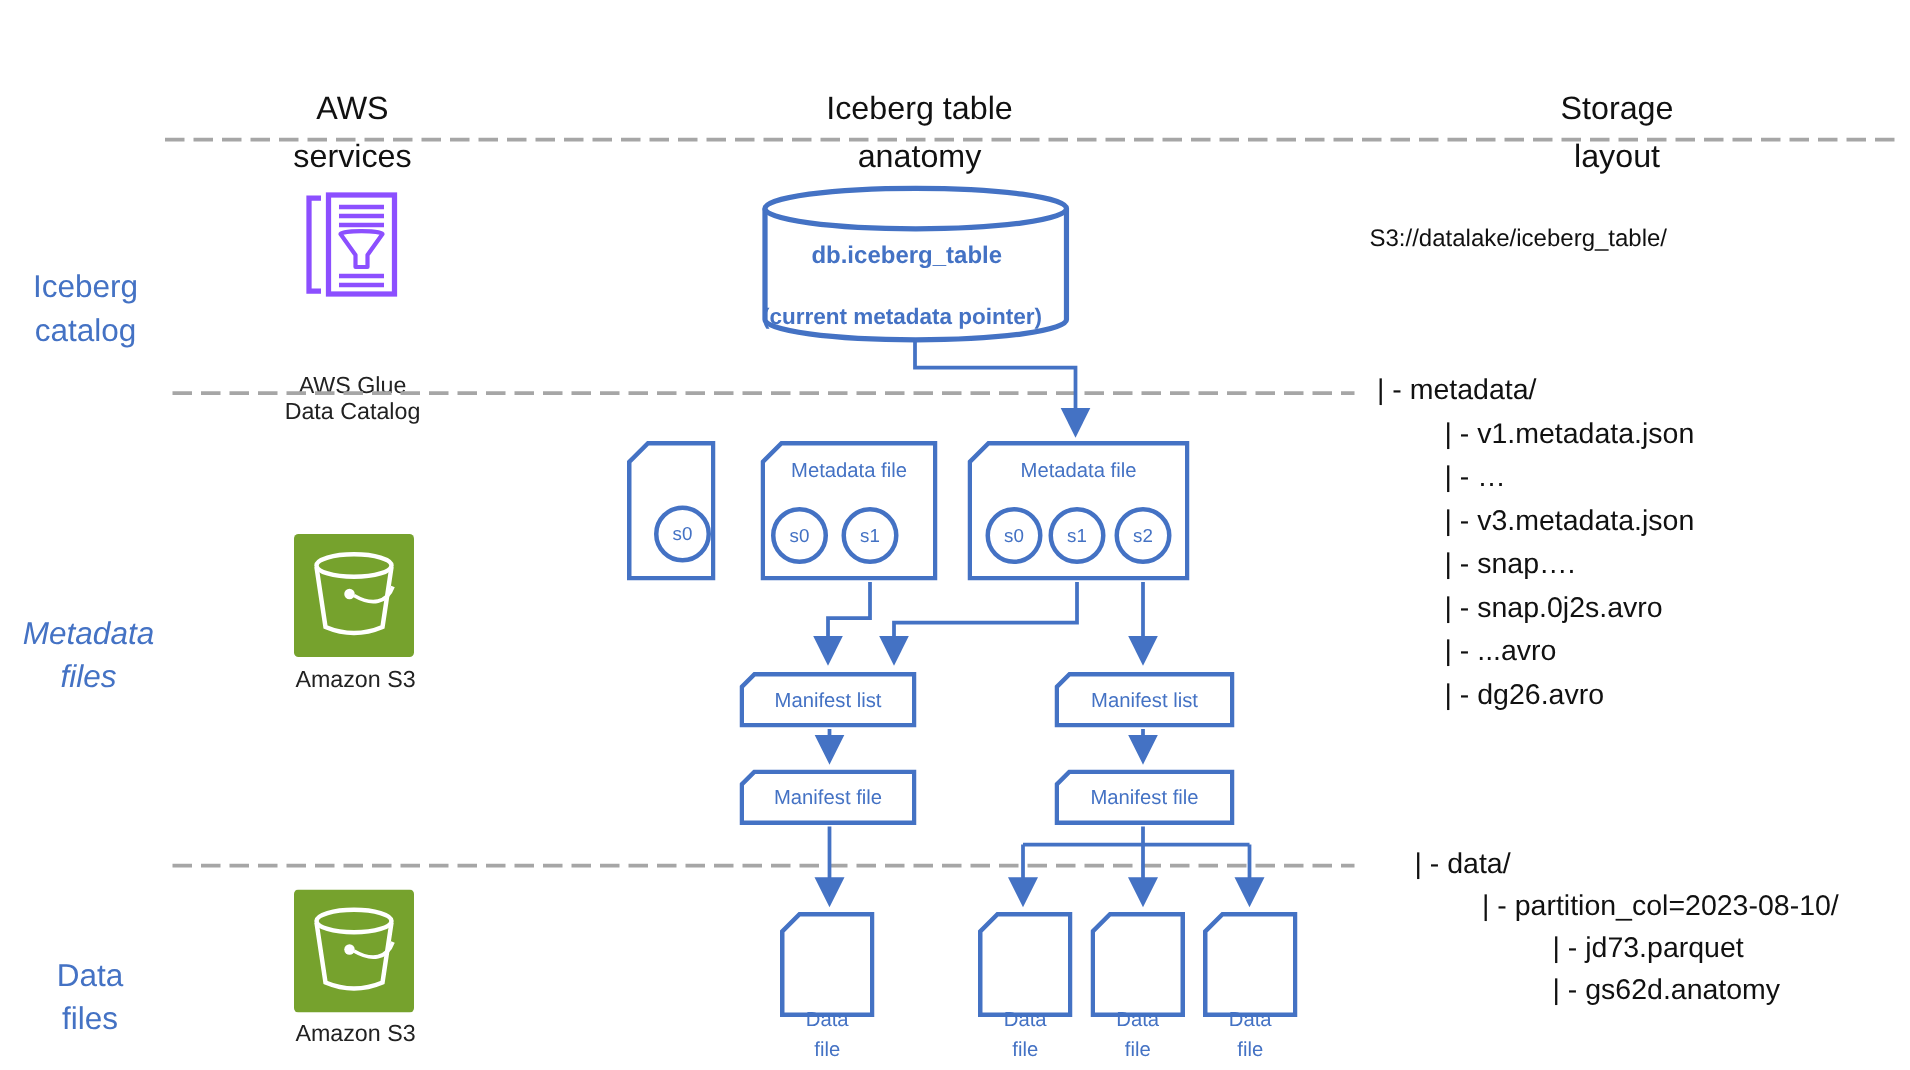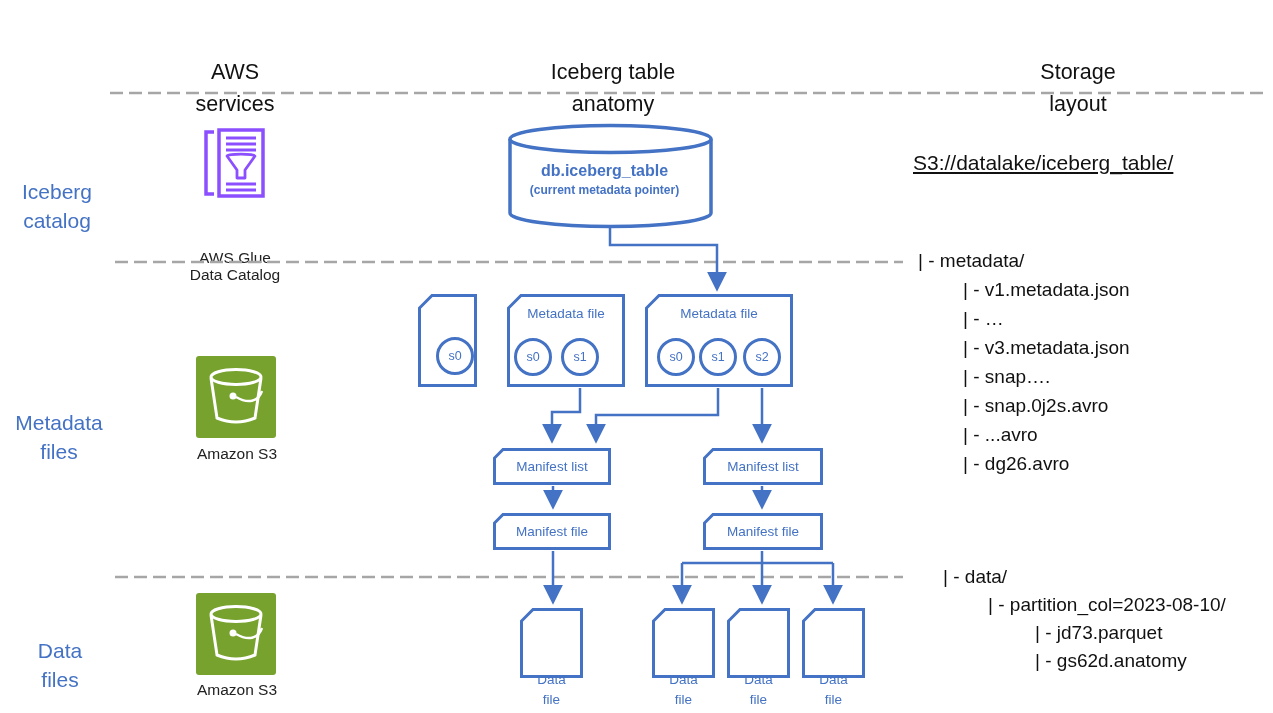--- a/index.html
+++ b/index.html
@@ -20,22 +20,22 @@
         justify-content:center;color:#4472C4;font-size:13.5px;}
   .dfile-label{position:absolute;width:100%;top:14px;color:#4472C4;font-size:13.5px;line-height:20px;
         text-align:center;}
   .tree{font-size:19px;color:#111;}
   .tree .ln{white-space:pre;}
   .ind0{padding-left:0;}
   .ind1{padding-left:45px;}
   .ind2{padding-left:92px;}
   .cyl-title{position:absolute;width:100%;top:39px;text-align:center;color:#4472C4;
         font-weight:bold;font-size:16px;}
-  .cyl-sub{position:absolute;width:100%;top:60px;text-align:center;color:#4472C4;
-        font-weight:bold;font-size:12px;}
+  .cyl-sub{position:absolute;width:100%;top:80px;color:#4472C4;
+        font-weight:bold;font-size:15px;}
 </style>
 </head>
 <body>
 
 <div id="canvas">
 
   <svg class="abs" width="1273" height="713" style="left:0;top:0;z-index:1;">
     <defs>
       <marker id="arr" markerWidth="9" markerHeight="9" refX="6.5" refY="4" orient="auto">
         <path d="M0,0 L8,4 L0,8 Z" fill="#4472C4"></path>
@@ -67,21 +67,21 @@
 
   <div class="abs hdr ml" style="left:135px;top:8px;width:200px;">AWS
 services</div>
   <div class="abs hdr ml" style="left:493px;top:8px;width:240px;">Iceberg table
 anatomy</div>
   <div class="abs hdr ml" style="left:958px;top:8px;width:240px;">Storage
 layout</div>
 
   <div class="abs rowlab ml" style="left:0;top:129px;width:114px;">Iceberg
 catalog</div>
-  <div class="abs rowlab ml" style="left:0;top:360px;width:118px;">Metadata
+  <div class="abs rowlab ml" style="left:0;top:360px;width:118px;font-style:italic;">Metadata
 files</div>
   <div class="abs rowlab ml" style="left:0;top:588px;width:120px;">Data
 files</div>
 
   <div class="node" style="left:200px;top:128px;width:66px;height:72px;">
     <svg width="66" height="72" viewBox="0 0 66 72">
       <path d="M14,4 H6 V66 H14" fill="none" stroke="#8C4FFF" stroke-width="3.5"></path>
       <rect x="19" y="2" width="44" height="66" fill="#fff" stroke="#8C4FFF" stroke-width="3.5"></rect>
       <line x1="26" y1="10" x2="56" y2="10" stroke="#8C4FFF" stroke-width="3"></line>
       <line x1="26" y1="16" x2="56" y2="16" stroke="#8C4FFF" stroke-width="3"></line>
@@ -118,21 +118,21 @@
 
   <div class="node" style="left:508px;top:123px;width:193px;height:106px;">
     <svg width="205" height="106" viewBox="0 0 205 106">
       <path d="M2,16 L2,90 A100.5,13.5 0 0,0 203,90 L203,16" fill="#fff" stroke="#4472C4" stroke-width="3.5"></path>
       <ellipse cx="102.5" cy="16" rx="100.5" ry="13.5" fill="#fff" stroke="#4472C4" stroke-width="3.5"></ellipse>
     </svg>
     <div class="cyl-title">db.iceberg_table</div>
     <div class="cyl-sub">(current metadata pointer)</div>
   </div>
 
-  <div class="abs tree" style="left:913px;top:151px;font-size:21px;text-decoration:underline;">S3://datalake/iceberg_table/</div>
+  <div class="abs tree" style="left:913px;top:151px;font-size:16px;">S3://datalake/iceberg_table/</div>
 
   <div class="abs tree" style="left:918px;top:246px;line-height:29px;">
     <div class="ln ind0">| - metadata/</div>
     <div class="ln ind1">| - v1.metadata.json</div>
     <div class="ln ind1">| - …</div>
     <div class="ln ind1">| - v3.metadata.json</div>
     <div class="ln ind1">| - snap….</div>
     <div class="ln ind1">| - snap.0j2s.avro</div>
     <div class="ln ind1">| - ...avro</div>
     <div class="ln ind1">| - dg26.avro</div>

